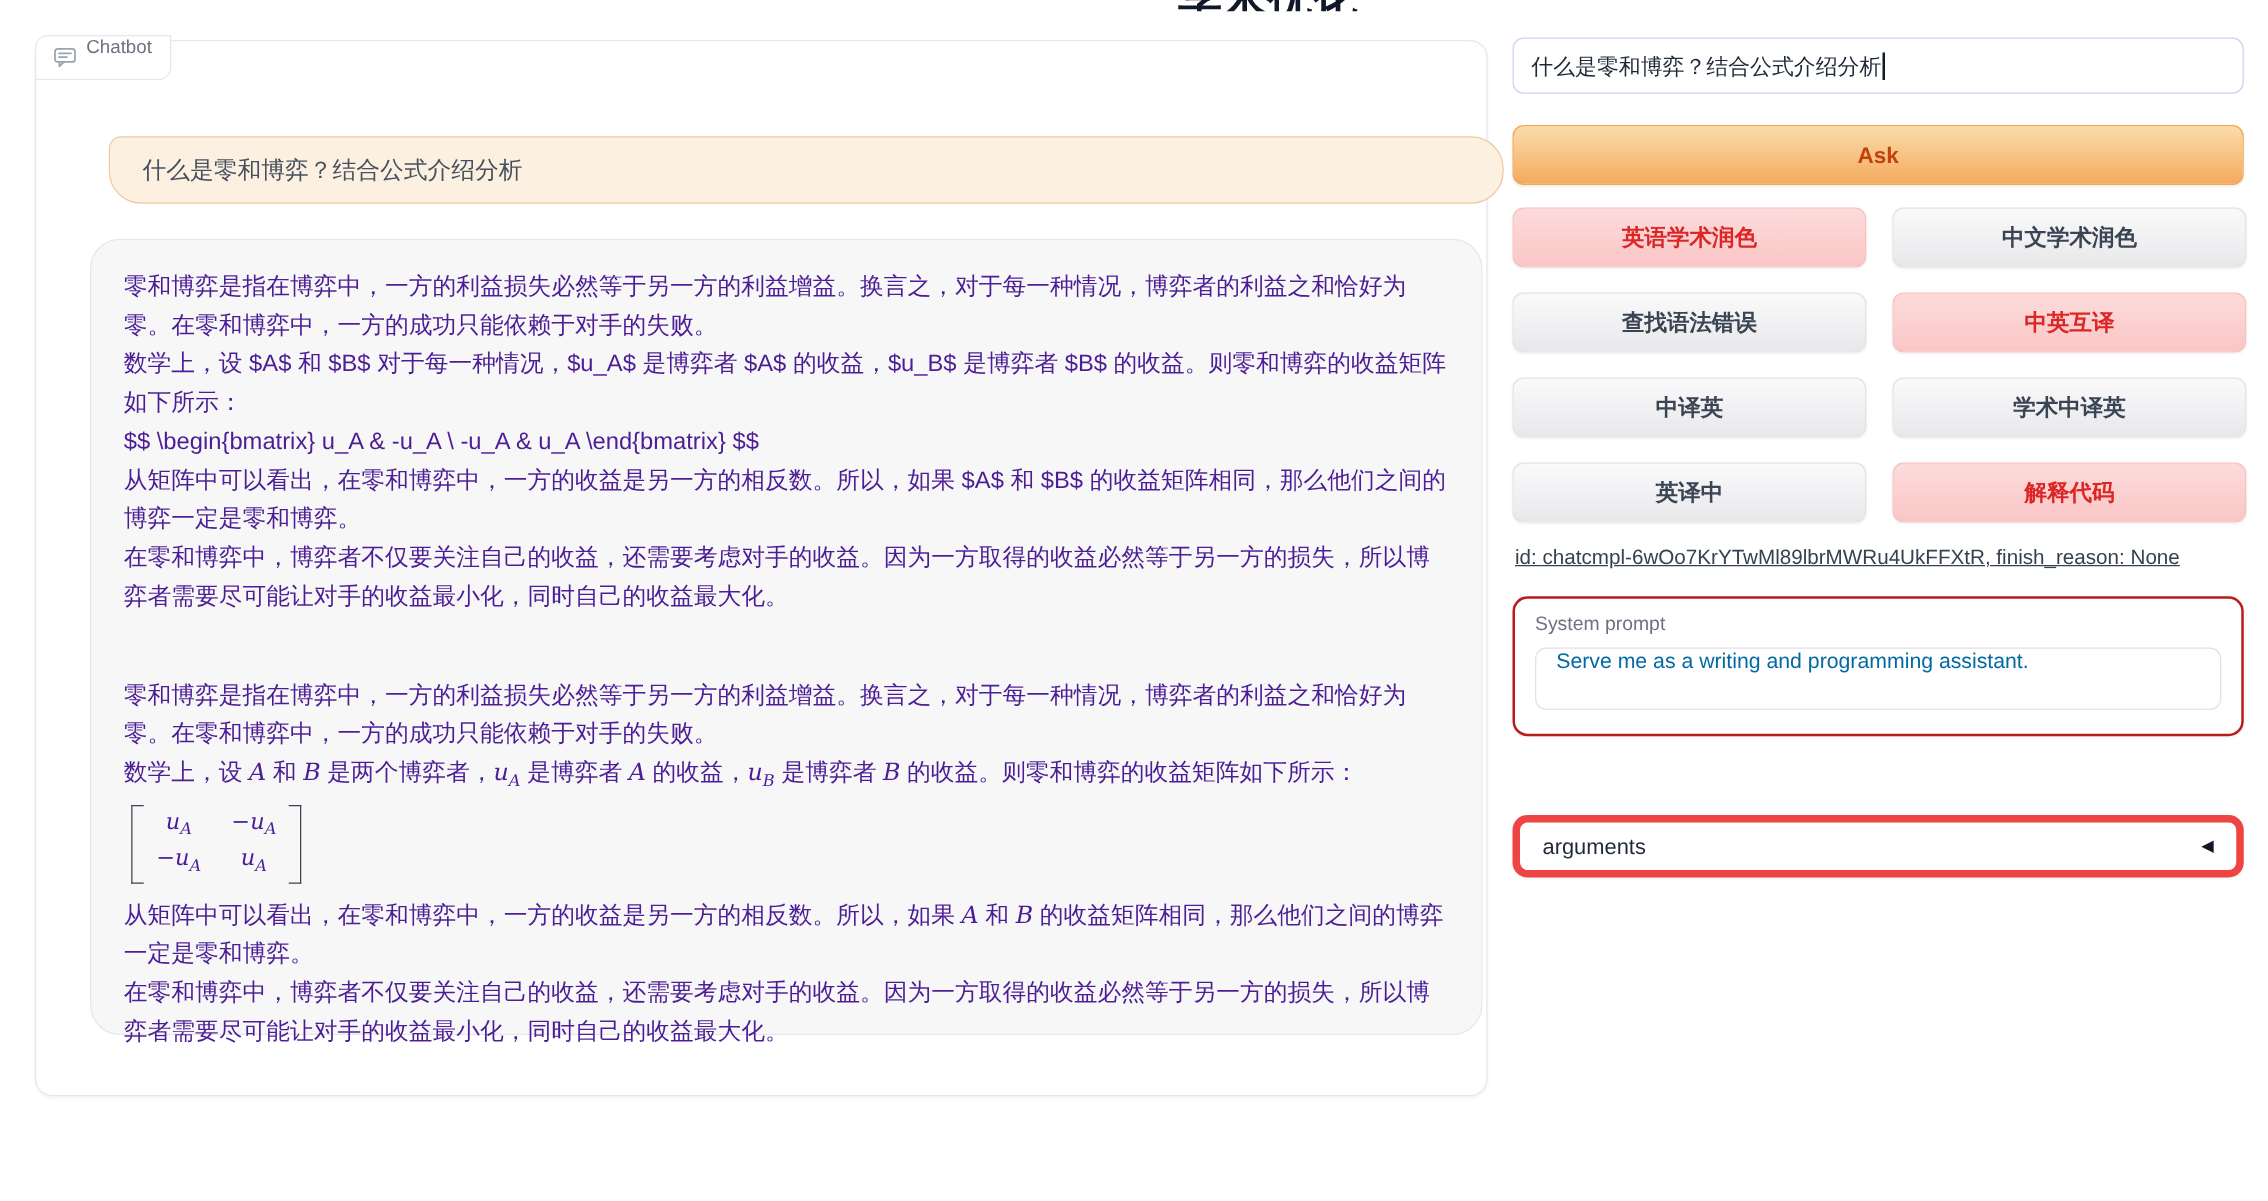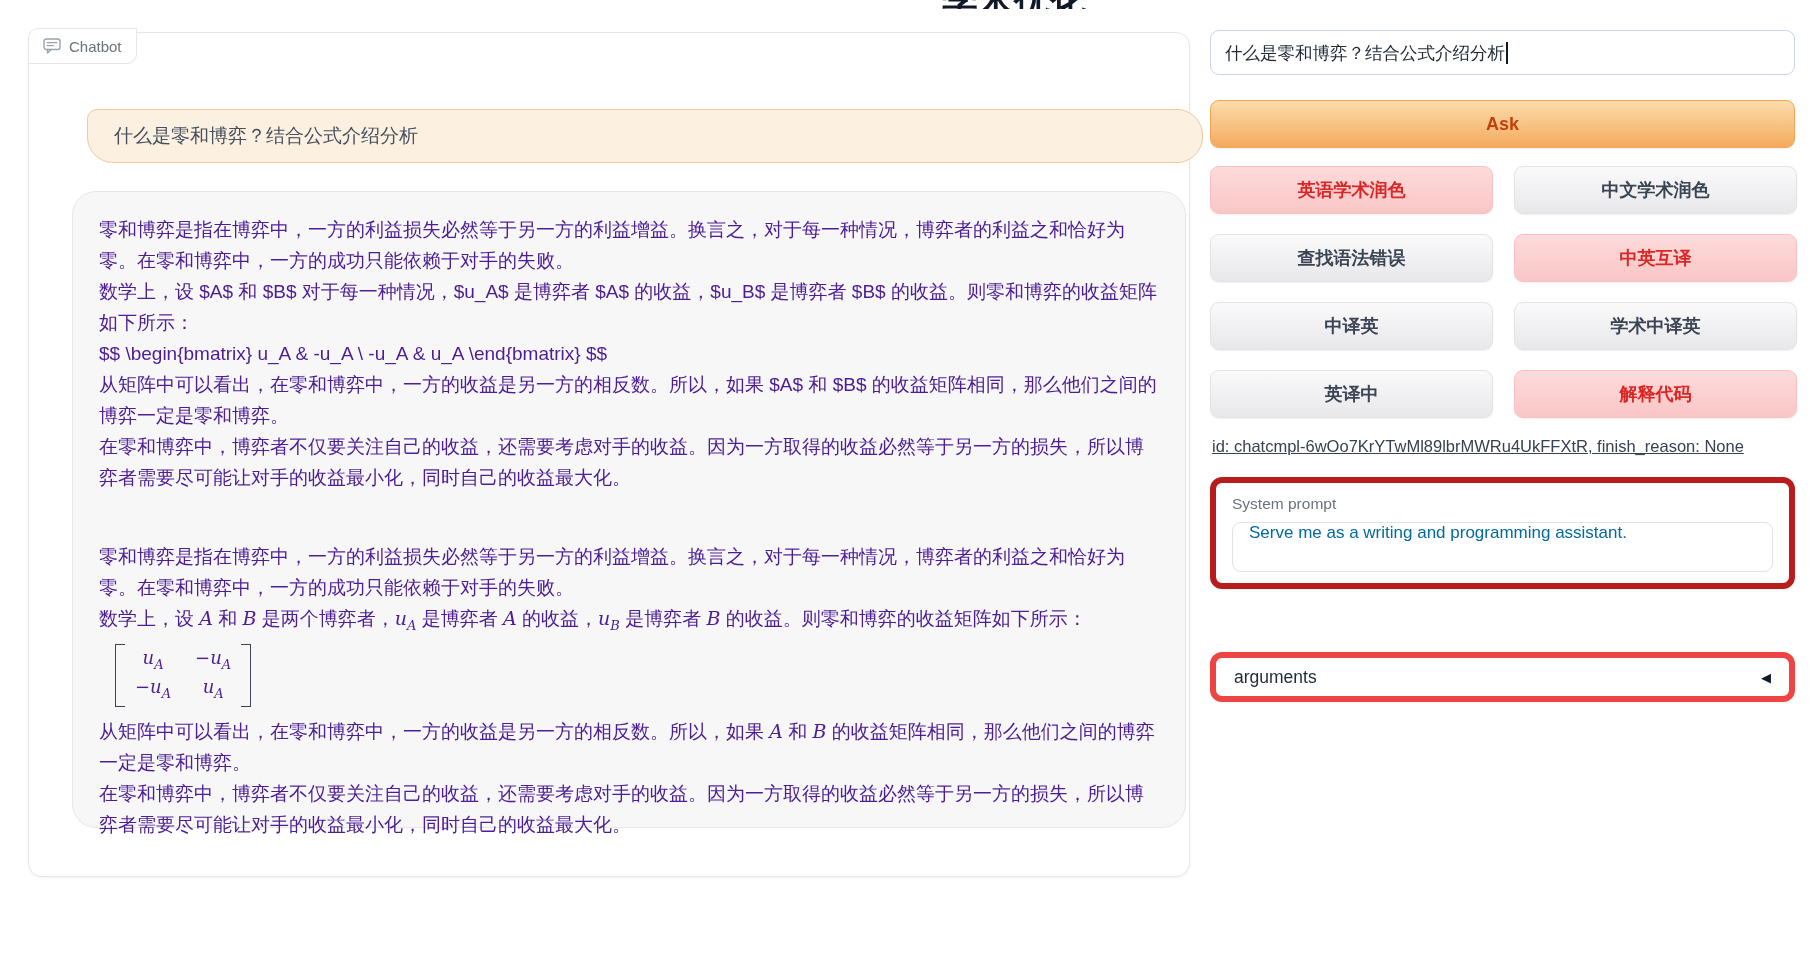--- a/index.html
+++ b/index.html
@@ -16,21 +16,21 @@
 
   
   .chat-panel {
     position:absolute; left:28px; top:32px; width:1162px; height:845px;
     background:#fff; border:1px solid #E5E7EB; border-radius:14px;
     box-shadow:0 1px 3px rgba(0,0,0,.05); box-sizing:border-box;
   }
   .chat-tab {
     position:absolute; left:28px; top:28px; height:36px; padding:0 14px;
     background:#fff; border:1px solid #E5E7EB; border-radius:10px 0 10px 0;
-    display:flex; align-items:center; gap:8px; z-index:2;
+    display:flex; gap:8px; z-index:2;
     color:#6B7280; font-size:15px; box-sizing:border-box;
   }
 
   .bubble-user {
     position:absolute; left:58px; top:76px; width:1116px; height:54px;
     background:#FCF0E1; border:1.5px solid #EFC9A2;
     border-radius:10px 26px 26px 26px;
     display:flex; align-items:center; padding:0 26px; box-sizing:border-box;
     font-size:19px; color:#47505E;
   }
@@ -40,21 +40,21 @@
     background:#F7F7F8; border:1px solid #E5E7EB; border-radius:24px;
     padding:22px 26px; box-sizing:border-box;
     font-size:19px; line-height:31px; color:#4c1d95;
   }
   .bubble-bot p { margin:0; }
   .block-gap { height:48px; }
 
   .mi { font-family:"DejaVu Serif","Liberation Serif",serif; font-style:italic; font-weight:normal; }
   sub.ms { font-family:"DejaVu Serif","Liberation Serif",serif; font-style:italic; font-size:13px; }
 
-  .matrix { display:inline-flex; align-items:stretch; margin:3px 0 3px 16px; }
+  .matrix { display:inline-flex; align-items:stretch; margin:3px 0 3px 6px; }
   .br { width:9px; }
   .brl { border-left:1.8px solid #3B4453; border-top:1.8px solid #3B4453; border-bottom:1.8px solid #3B4453; }
   .brr { border-right:1.8px solid #3B4453; border-top:1.8px solid #3B4453; border-bottom:1.8px solid #3B4453; }
   .cells { display:grid; grid-template-columns:auto auto; column-gap:24px; padding:2px 10px; font-size:18px; line-height:23px; }
   .cell { text-align:center; white-space:nowrap; }
 
   
   .prompt-input {
     position:absolute; left:1210px; top:30px; width:585px; height:45px;
     border:1px solid #C9D5EF; border-radius:9px; background:#fff;
@@ -82,21 +82,21 @@
     font-size:18px; font-weight:700; cursor:pointer;
     box-shadow:0 1px 2px rgba(0,0,0,.06); box-sizing:border-box;
   }
   .qbtn[data-variant="gray"] { background:linear-gradient(180deg,#FAFAFB 0%,#E8E8EB 100%); border-color:#E3E3E7; color:#3A4453; }
   .qbtn[data-variant="pink"] { background:linear-gradient(180deg,#FDDBDB 0%,#FAC6C6 100%); border-color:#F9C0C0; color:#DC2626; }
 
   .status-line { position:absolute; left:1212px; top:437px; font-size:16.5px; color:#374151;text-decoration:underline; }
 
   .sys-box {
     position:absolute; left:1210px; top:477px; width:585px; height:112px;
-    background:#fff; border:6px solid #b91c1c; border-radius:12px;
+    background:#fff; border:2px solid #b91c1c; border-radius:12px;
     box-shadow:0 1px 3px rgba(0,0,0,.05); box-sizing:border-box; padding:12px 16px;
   }
   .sys-label { font-size:15.5px; color:#6B7280; margin-bottom:9px; }
   .sys-input {
     height:48px; border:1px solid #E2E2E6; border-radius:9px;
     display:flex; padding:0 16px; font-size:17px; color:#0369a1;
   }
 
   .accordion {
     position:absolute; left:1210px; top:604px; width:585px; height:50px;

